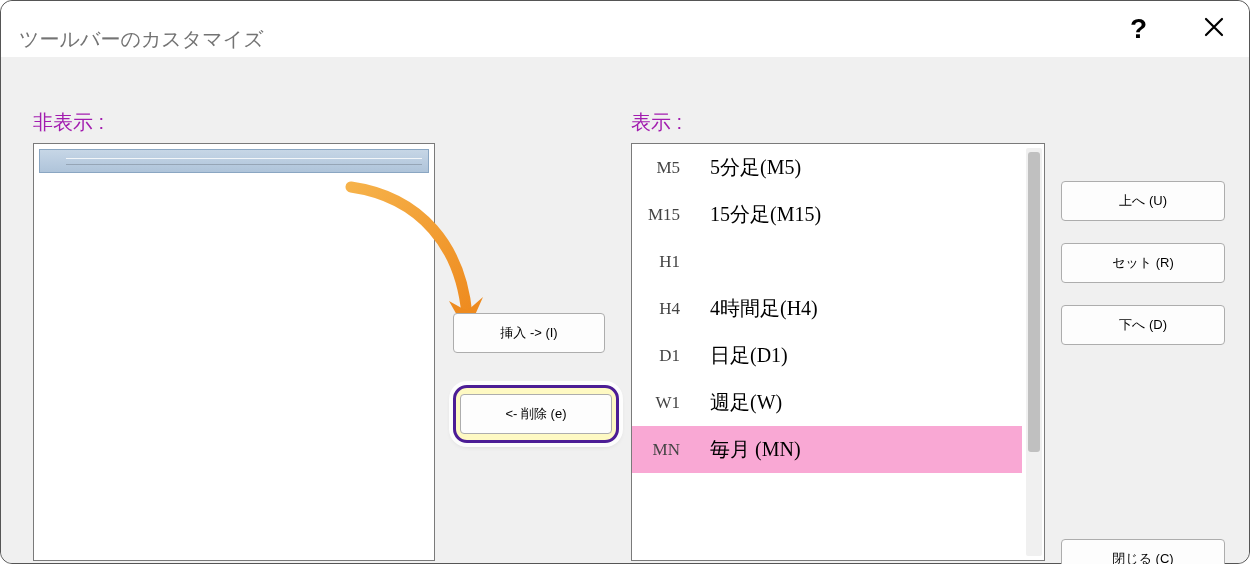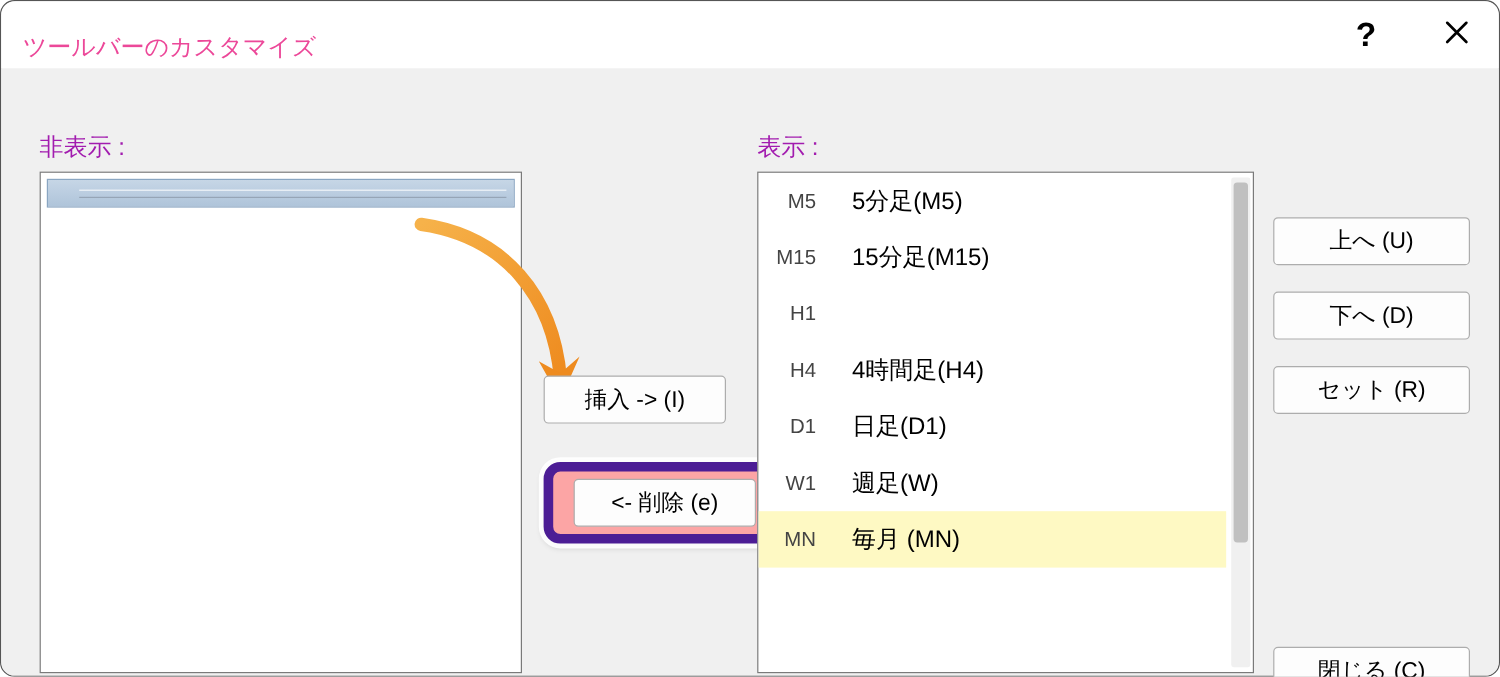--- a/index.html
+++ b/index.html
@@ -24,21 +24,21 @@
     background: #fff;
     border-radius: 12px 12px 0 0;
     height: 56px;
     display: flex;
     align-items: center;
     padding: 0 18px;
     position: relative;
   }
   .titlebar-title {
     font-size: 20px;
-    color: #ec4899;
+    color: #737373;
     margin-top: 20px;
   }
   .titlebar-controls {
     position: absolute;
     right: 16px;
     top: 0;
     height: 100%;
     display: flex;
     align-items: center;
     gap: 40px;
@@ -113,47 +113,48 @@
     gap: 32px;
     align-items: flex-start;
     margin-top: 16px;
   }
   .std-button {
     min-width: 152px;
     height: 40px;
     background: #fdfdfd;
     border: 1px solid #adadad;
     border-radius: 4px;
-    font-size: 19px;
+    font-size: 13px;
     font-family: inherit;
     cursor: pointer;
     padding: 0 12px;
   }
   .highlight-frame {
-    border: 8px solid #4c1d95;
+    border: 3px solid #4c1d95;
     border-radius: 14px;
-    padding: 6px 17px;
+    padding: 6px 4px;
     box-shadow: 0 0 0 4px rgba(255,255,255,0.9), 0 2px 6px rgba(0,0,0,0.2);
-    background: #fca5a5;
+    background: #fef9c3;
   }
 
   .right-panel {
     position: absolute;
     left: 630px;
     top: 86px;
     width: 414px;
     height: 418px;
   }
   .visible-list {
     width: 100%;
     height: 100%;
     background: #fff;
     border: 1px solid #7a7a7a;
     position: relative;
     overflow: hidden;
+    font-family: Liberation Serif, serif;
   }
   .vlist-inner {
     position: absolute;
     left: 0; right: 22px; top: 0; bottom: 0;
     overflow: hidden;
   }
   .scrollbar {
     position: absolute;
     right: 2px; top: 4px; bottom: 4px;
     width: 16px;
@@ -171,21 +172,21 @@
   .vitem {
     height: 47px;
     display: flex;
     align-items: center;
     font-size: 20px;
     color: #000;
     padding-left: 6px;
     cursor: pointer;
   }
   .vitem.selected {
-    background: #fef9c3;
+    background: #f9a8d4;
   }
   .vitem .code {
     width: 52px;
     text-align: right;
     padding-right: 10px;
     font-size: 17px;
     color: #444;
   }
   .vitem .lbl {
     flex: 1;
@@ -296,22 +297,22 @@
             </div>
           </div>
         <div class="scrollbar">
           <div class="scrollbar-thumb"></div>
         </div>
       </div>
     </div>
 
     <div class="right-buttons">
       <button class="std-button">上へ (U)</button>
+      <button class="std-button">セット (R)</button>
       <button class="std-button">下へ (D)</button>
-      <button class="std-button">セット (R)</button>
     </div>
 
     <div class="close-row">
       <button class="std-button">閉じる (C)</button>
     </div>
 
   </div>
 </div>
 
 </body></html>

